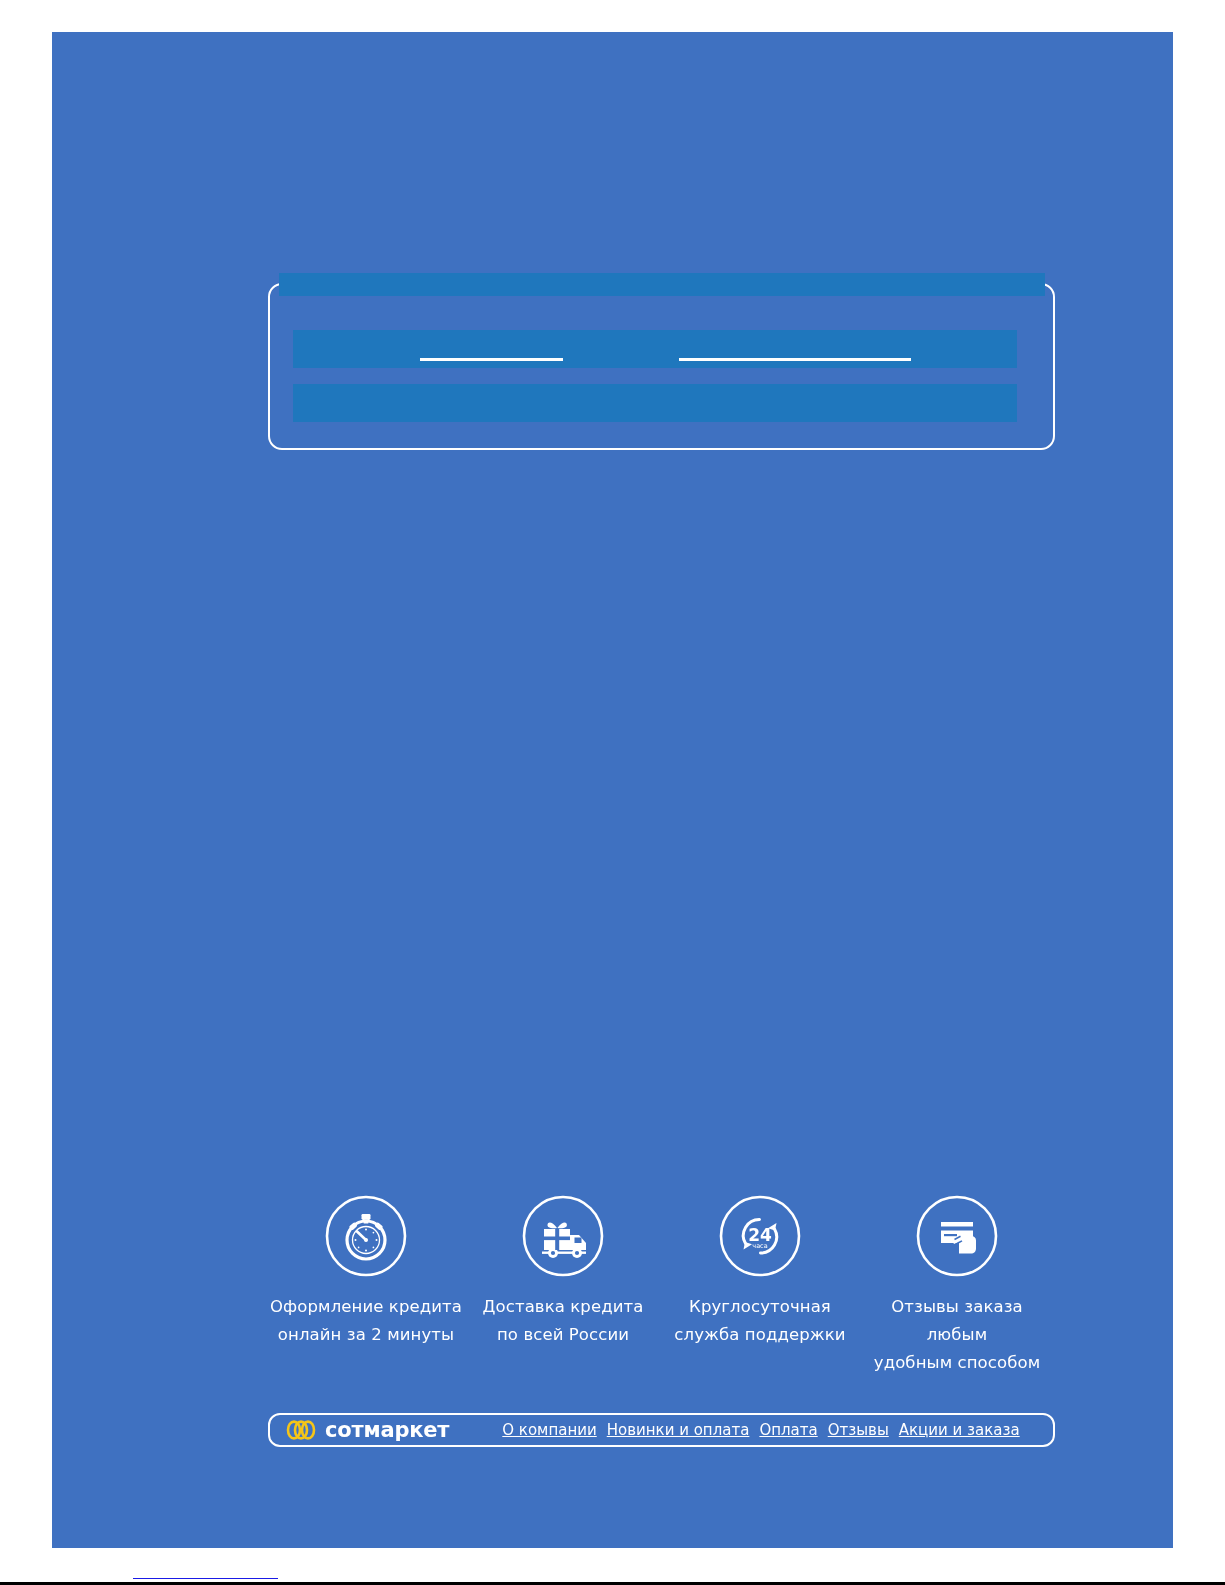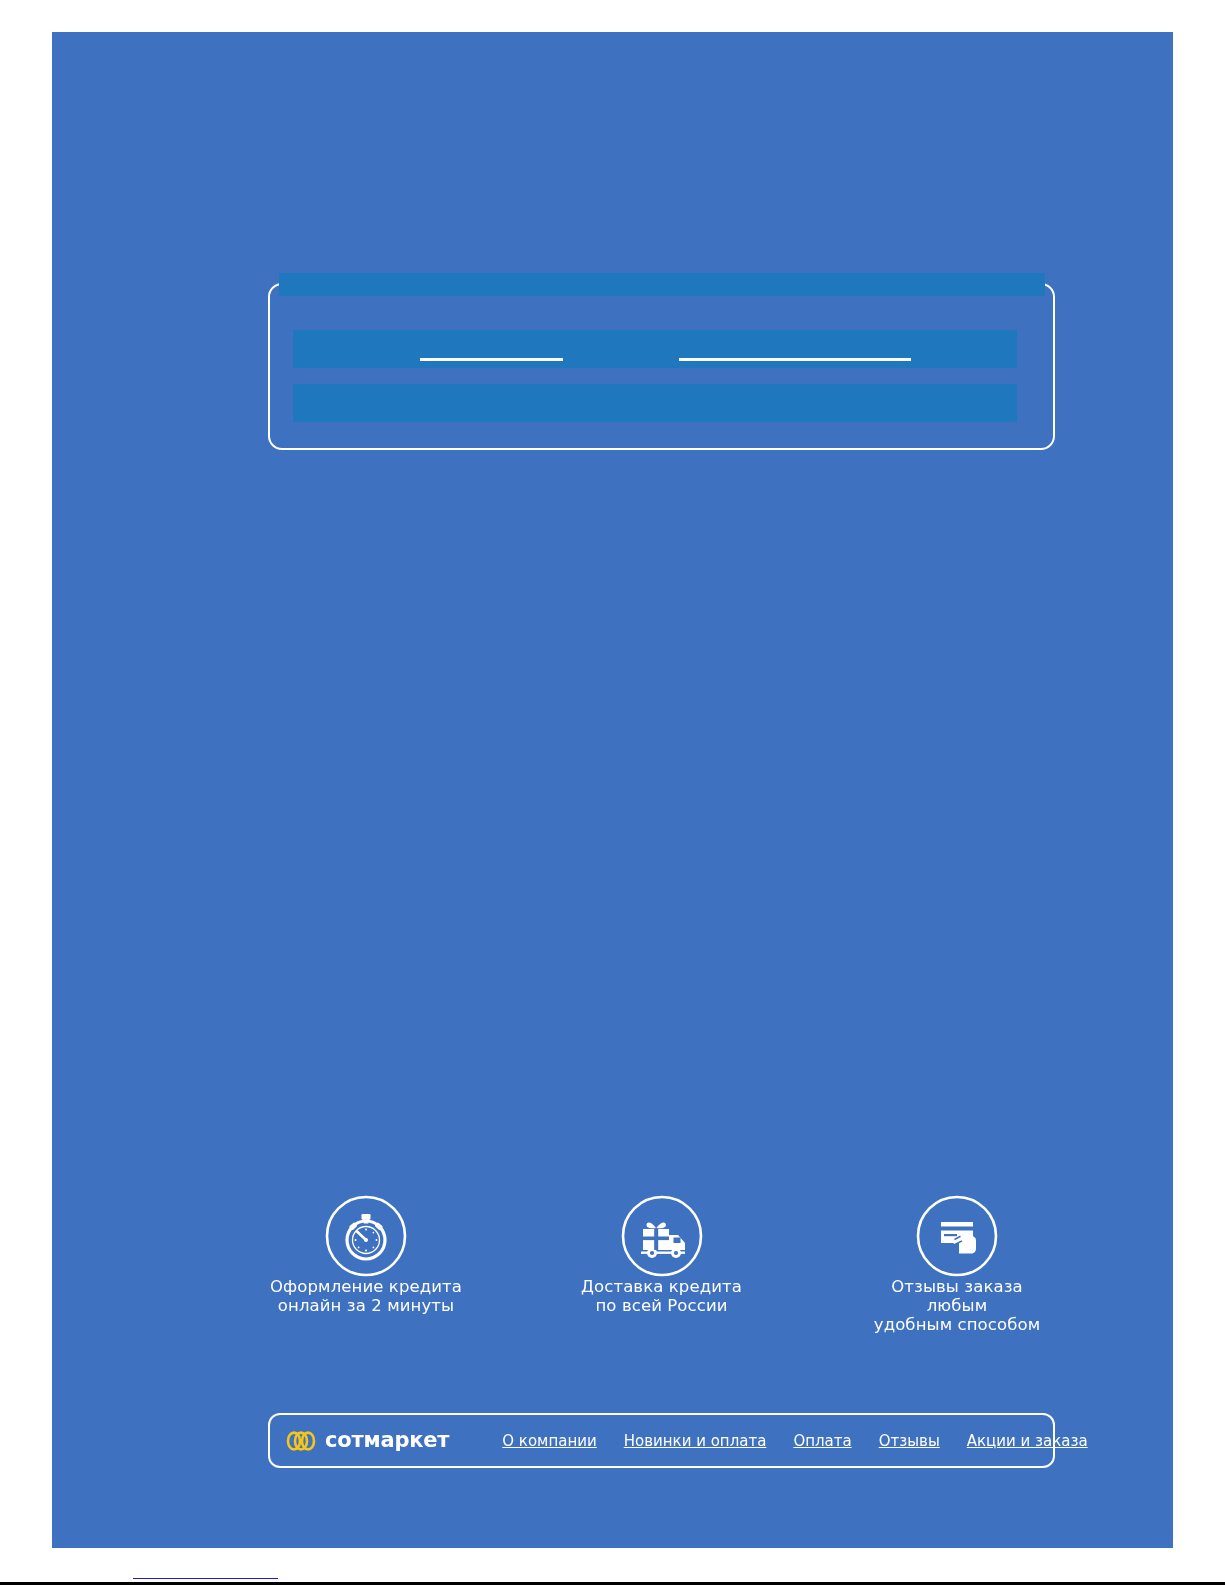--- a/index.html
+++ b/index.html
@@ -98,35 +98,36 @@
     display: flex;
     flex-direction: column;
     align-items: center;
   }
   .feature-icon {
     width: 82px;
     height: 82px;
     display: block;
   }
   .feature-label {
+    margin-top: 16px;
     color: #ffffff;
     font-size: 16.5px;
-    line-height: 19px;
+    line-height: 28px;
     text-align: center;
     white-space: pre-line;
     letter-spacing: 0.1px;
   }
 
   
   #footer-bar {
     position: absolute;
     left: 216px;
     top: 1381px;
     width: 787px;
-    height: 55px;
+    height: 34px;
     border: 2px solid #ffffff;
     border-radius: 12px;
     box-sizing: border-box;
     display: flex;
     align-items: center;
   }
   #footer-logo {
     display: flex;
     align-items: center;
     margin-left: 16px;
@@ -142,21 +143,21 @@
     color: #ffffff;
     font-size: 21px;
     font-weight: bold;
     letter-spacing: -0.2px;
     line-height: 21px;
   }
   #footer-links {
     display: flex;
     align-items: center;
     margin-left: 53px;
-    gap: 27px;
+    gap: 10px;
   }
   .footer-link {
     color: #ffffff;
     font-size: 15px;
     line-height: 18px;
     text-decoration: underline;
     white-space: nowrap;
     cursor: pointer;
   }
 
@@ -244,20 +245,35 @@
           <rect x="33.2" y="34" width="4" height="21" fill="#3f71c1"></rect>
           <rect x="22" y="41.5" width="26" height="3.6" fill="#3f71c1"></rect>
           <path d="M35 33 c-4.5 -6 -9 -7 -9.5 -3.2 c-0.4 3 4 4 9.5 3.2 z" fill="#ffffff"></path>
           <path d="M35.4 33 c4.5 -6 9 -7 9.5 -3.2 c0.4 3 -4 4 -9.5 3.2 z" fill="#ffffff"></path>
         </svg>
       </span>
       <div class="feature-label">Доставка кредита
 по всей России</div>
     </div>
 
+    <div class="feature">
+      <span class="feature-icon">
+        <svg viewBox="0 0 82 82" width="82" height="82" fill="none" xmlns="http://www.w3.org/2000/svg">
+          <circle cx="41" cy="41" r="39" stroke="#ffffff" stroke-width="2.6"></circle>
+          <path d="M26.5 48.5 a16 16 0 0 1 14 -24" stroke="#ffffff" stroke-width="3" fill="none" stroke-linecap="round"></path>
+          <path d="M55.5 34 a16 16 0 0 1 -14 24" stroke="#ffffff" stroke-width="3" fill="none" stroke-linecap="round"></path>
+          <path d="M57.5 28 l-1.5 7.5 l-7 -2.2 z" fill="#ffffff"></path>
+          <path d="M24.5 54.5 l1.5 -7.5 l7 2.2 z" fill="#ffffff"></path>
+          <text x="41" y="45.5" text-anchor="middle" fill="#ffffff" font-family="DejaVu Sans, sans-serif" font-size="17" font-weight="bold">24</text>
+          <text x="41" y="53" text-anchor="middle" fill="#ffffff" font-family="DejaVu Sans, sans-serif" font-size="6.5">часа</text>
+        </svg>
+      </span>
+      <div class="feature-label">Круглосуточная
+служба поддержки</div>
+    </div>
 
     <div class="feature">
       <span class="feature-icon">
         <svg viewBox="0 0 82 82" width="82" height="82" fill="none" xmlns="http://www.w3.org/2000/svg">
           <circle cx="41" cy="41" r="39" stroke="#ffffff" stroke-width="2.6"></circle>
           <rect x="25" y="27" width="32" height="21" fill="#ffffff"></rect>
           <rect x="25" y="31.5" width="32" height="4" fill="#3f71c1"></rect>
           <rect x="28" y="39" width="13" height="2.2" fill="#3f71c1"></rect>
           <path d="M46 40 l-10 5.5 l2 3.5 l5 -2.5 v12 h12 c3 0 5 -2 5 -5 v-8 c0 -3 -2 -4.5 -5 -4.5 h-9 z" fill="#ffffff"></path>
           <path d="M38.5 44.5 l6 -3.2" stroke="#3f71c1" stroke-width="1.6"></path>

